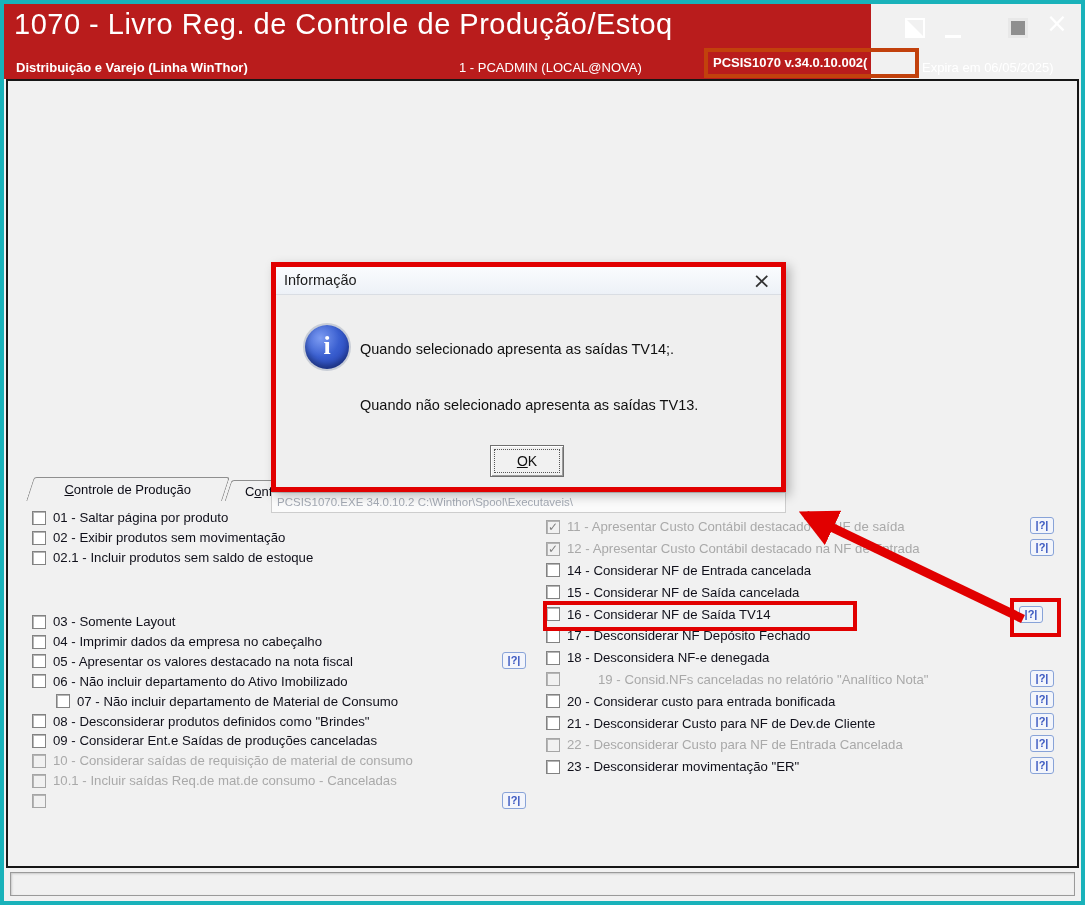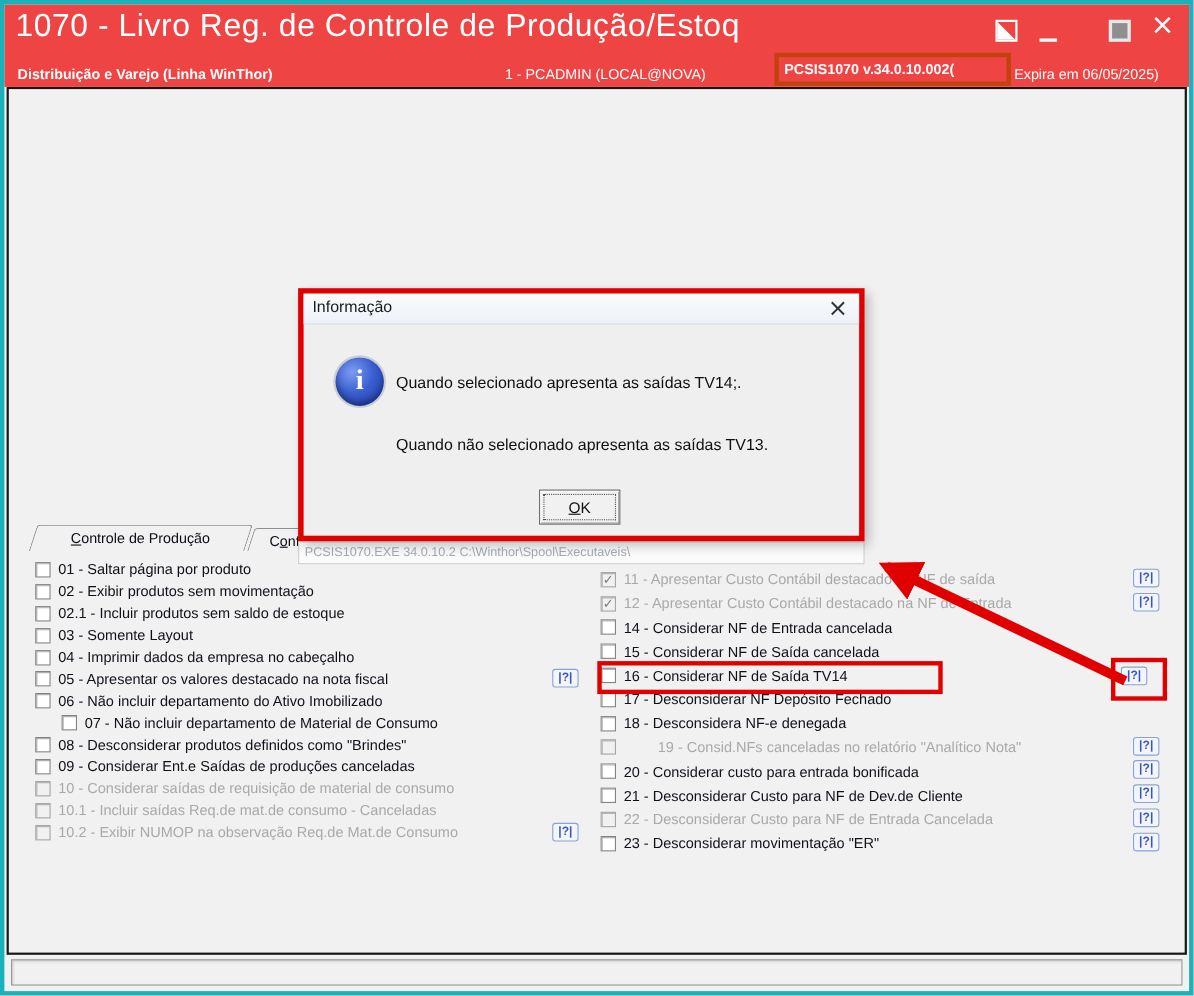--- a/index.html
+++ b/index.html
@@ -1,21 +1,21 @@
 <!DOCTYPE html>
 <html><head>
 <meta charset="utf-8">
 <style>
   * { margin:0; padding:0; box-sizing:border-box; }
   body { font-family:"Liberation Sans", sans-serif; background:#555; }
   #screen { position:relative; width:1085px; height:905px; background:#f1f1f1; overflow:hidden; }
 
   
   .teal-frame { position:absolute; inset:0; border:4px solid #19b2ba; z-index:60; pointer-events:none; }
-  .titlebar { position:absolute; left:4px; top:4px; width:1077px; height:75px; background:#ef4444; z-index:2; }
+  .titlebar { position:absolute; left:4px; top:4px; width:867px; height:75px; background:#b91c1c; z-index:2; }
   .win-title { position:absolute; left:10px; top:4px; font-size:29px; font-weight:400; color:#fff; letter-spacing:.5px; white-space:nowrap; }
   .tb-sub { position:absolute; top:56px; font-size:13px; font-weight:bold; color:#fff; white-space:nowrap; }
   .winbtn { position:absolute; top:14px; color:#fff; font-family:"DejaVu Sans",sans-serif; cursor:default; }
   .split-sq { width:20px; height:20px; border:2px solid #fff; background:linear-gradient(to top right,#fff 49%,transparent 51%); }
   .min-glyph { width:16px; height:20px; border-bottom:3px solid #fff; }
   .max-glyph { width:20px; height:20px; border:3px solid #e8e8e8; background:#8f8f8f; }
   .close-glyph { font-size:26px; line-height:22px; }
 
   .a-box { position:absolute; border:4px solid #e10000; z-index:45; pointer-events:none; }
   .version-box { left:700px; top:44px; width:215px; height:30px; border:4px solid #c2410c; position:absolute; z-index:3; }
@@ -195,21 +195,21 @@
         <span class="otext">01 - Saltar página por produto</span>
       </div>
       <div class="opt" style="height: 19.9px;">
         <span class="cb"></span>
         <span class="otext">02 - Exibir produtos sem movimentação</span>
       </div>
       <div class="opt" style="height: 19.9px;">
         <span class="cb"></span>
         <span class="otext">02.1 - Incluir produtos sem saldo de estoque</span>
       </div>
-      <div class="opt" style="height: 19.9px;">
+      <div class="opt" style="height: 19.9px; margin-top: 44px;">
         <span class="cb"></span>
         <span class="otext">03 - Somente Layout</span>
       </div>
       <div class="opt" style="height: 19.9px;">
         <span class="cb"></span>
         <span class="otext">04 - Imprimir dados da empresa no cabeçalho</span>
       </div>
       <div class="opt" style="height: 19.9px;">
         <span class="cb"></span>
         <span class="otext">05 - Apresentar os valores destacado na nota fiscal</span>
@@ -234,21 +234,20 @@
       <div class="opt dis" style="height: 19.9px;">
         <span class="cb"></span>
         <span class="otext">10 - Considerar saídas de requisição de material de consumo</span>
       </div>
       <div class="opt dis" style="height: 19.9px;">
         <span class="cb"></span>
         <span class="otext">10.1 - Incluir saídas Req.de mat.de consumo - Canceladas</span>
       </div>
       <div class="opt dis" style="height: 19.9px;">
         <span class="cb"></span>
-        <span class="otext">10.2 - Exibir NUMOP na observação Req.de Mat.de Consumo</span>
         <span class="help">|?|</span>
       </div>
     </div>
   <div id="opts-right" class="opts" style="left:546px; top:516px; width:508px;">
       <div class="opt dis" style="height: 21.8px;">
         <span class="cb">✓</span>
         <span class="otext">11 - Apresentar Custo Contábil destacado na NF de saída</span>
         <span class="help">|?|</span>
       </div>
       <div class="opt dis" style="height: 21.8px;">

